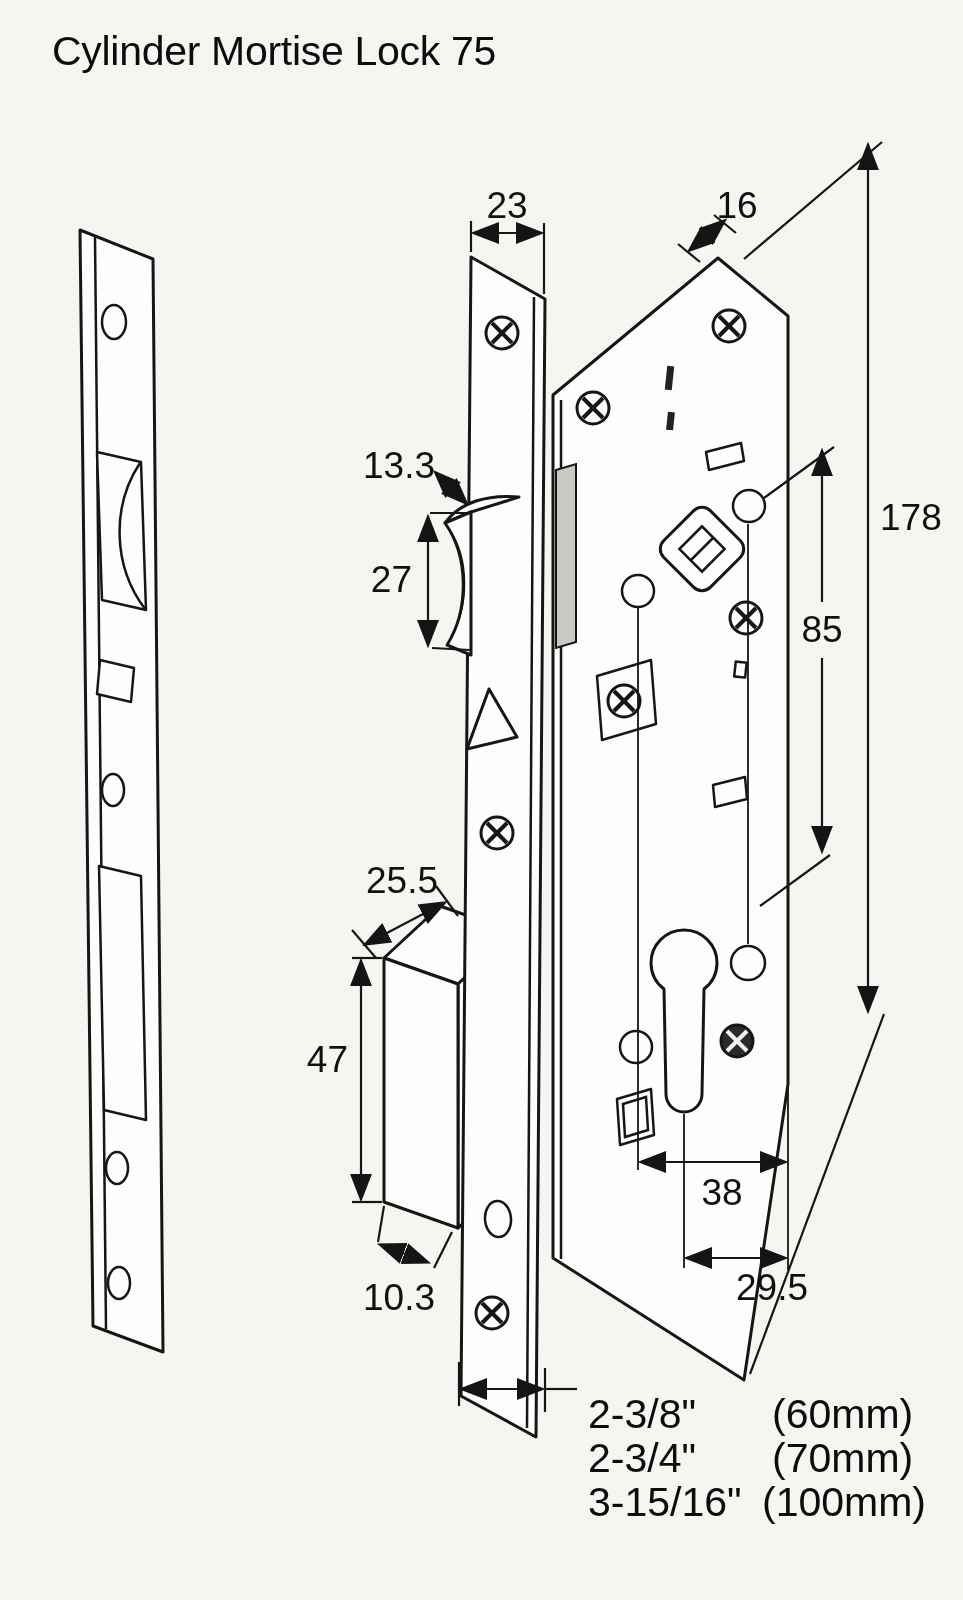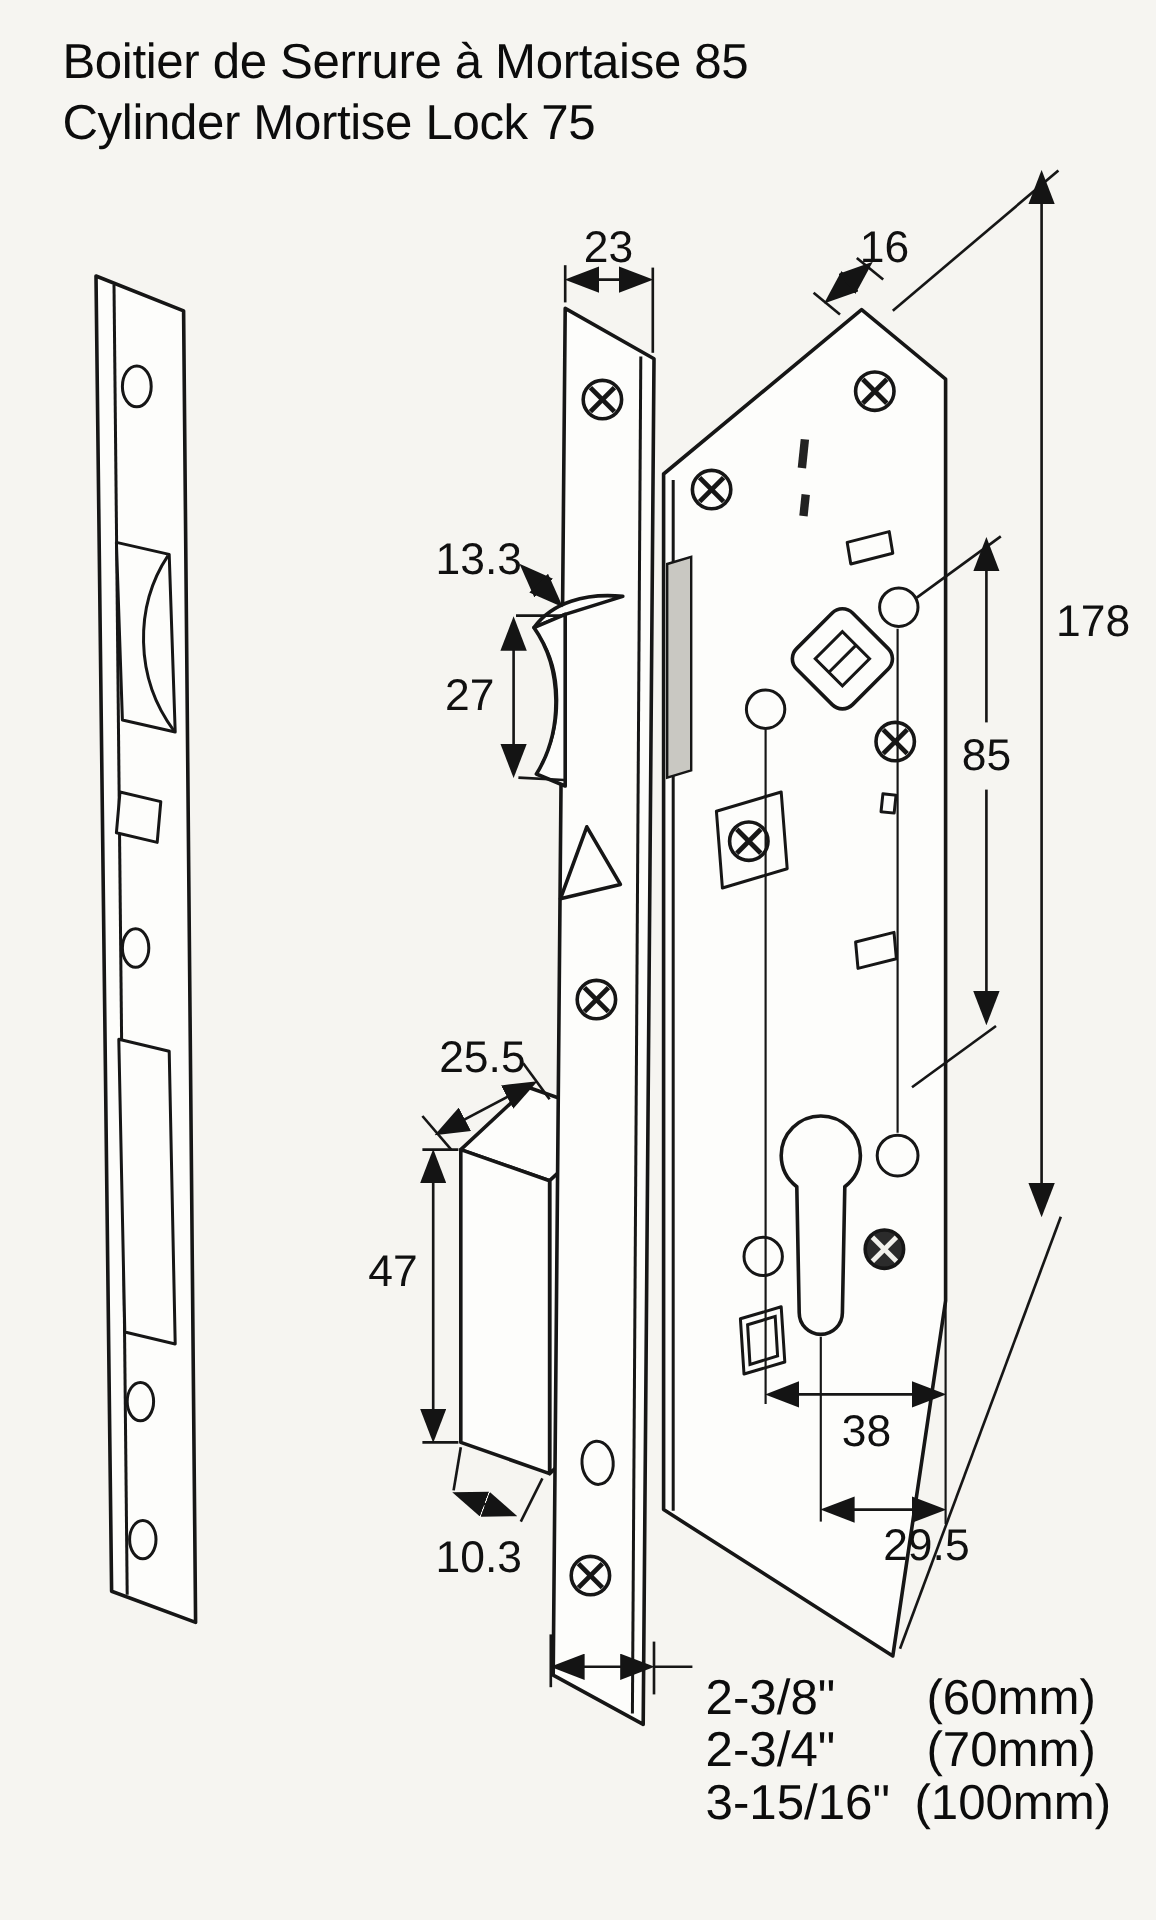--- a/index.html
+++ b/index.html
@@ -22,21 +22,20 @@
   .noline{fill:none;stroke:#161616;stroke-width:2.5;}
   .thin{stroke:#161616;stroke-width:1.8;fill:none;}
   .dline{stroke:#161616;stroke-width:2.2;fill:none;}
   .dim{font-family:"Liberation Sans",sans-serif;font-size:37px;fill:#101010;}
   .opt{font-family:"Liberation Sans",sans-serif;font-size:41px;fill:#0c0c0c;}
 </style>
 </head>
 <body>
 
 <div class="title">
-  <div>Boitier de Serrure à Mortaise 85</div>
   <div>Cylinder Mortise Lock 75</div>
 </div>
 
 <svg width="963" height="1600" viewBox="0 0 963 1600">
   <defs>
     <g id="scr">
       <circle r="16" fill="#fdfdfb" stroke="#161616" stroke-width="3"></circle>
       <line x1="-10" y1="-10" x2="10" y2="10" stroke="#161616" stroke-width="4"></line>
       <line x1="-10" y1="10" x2="10" y2="-10" stroke="#161616" stroke-width="4"></line>
     </g>

